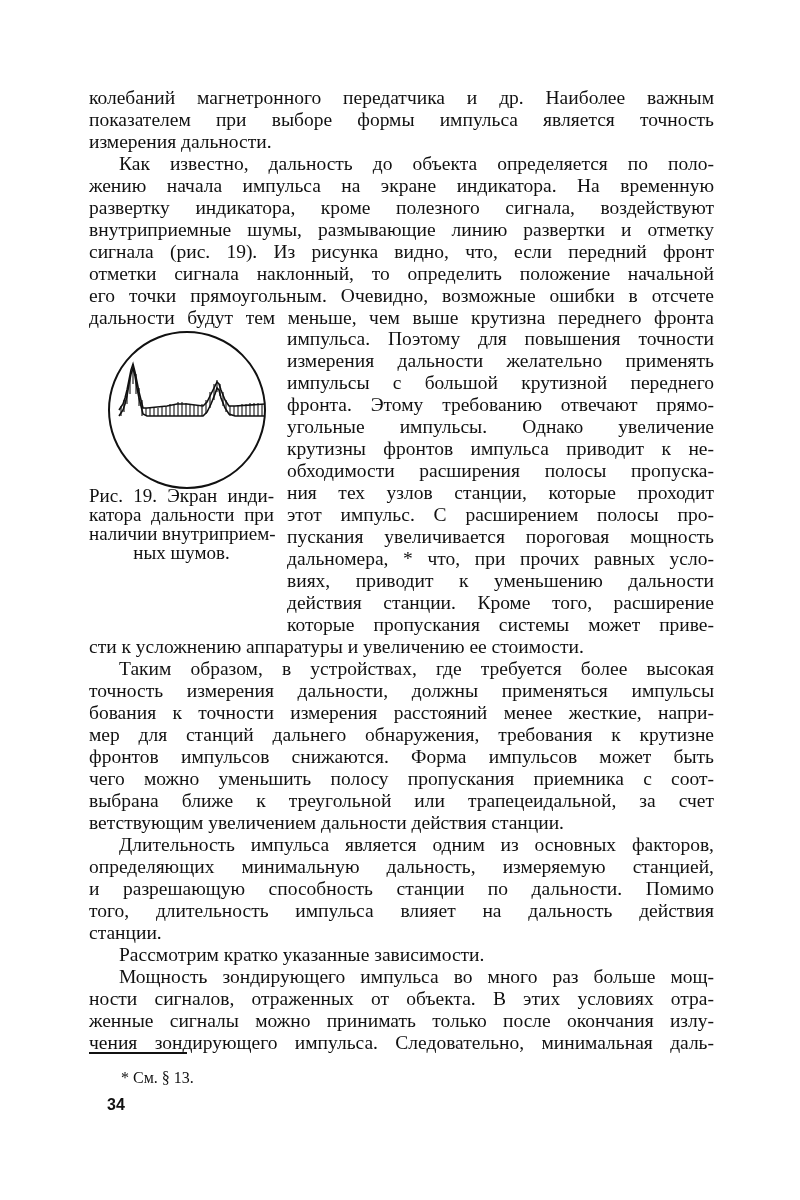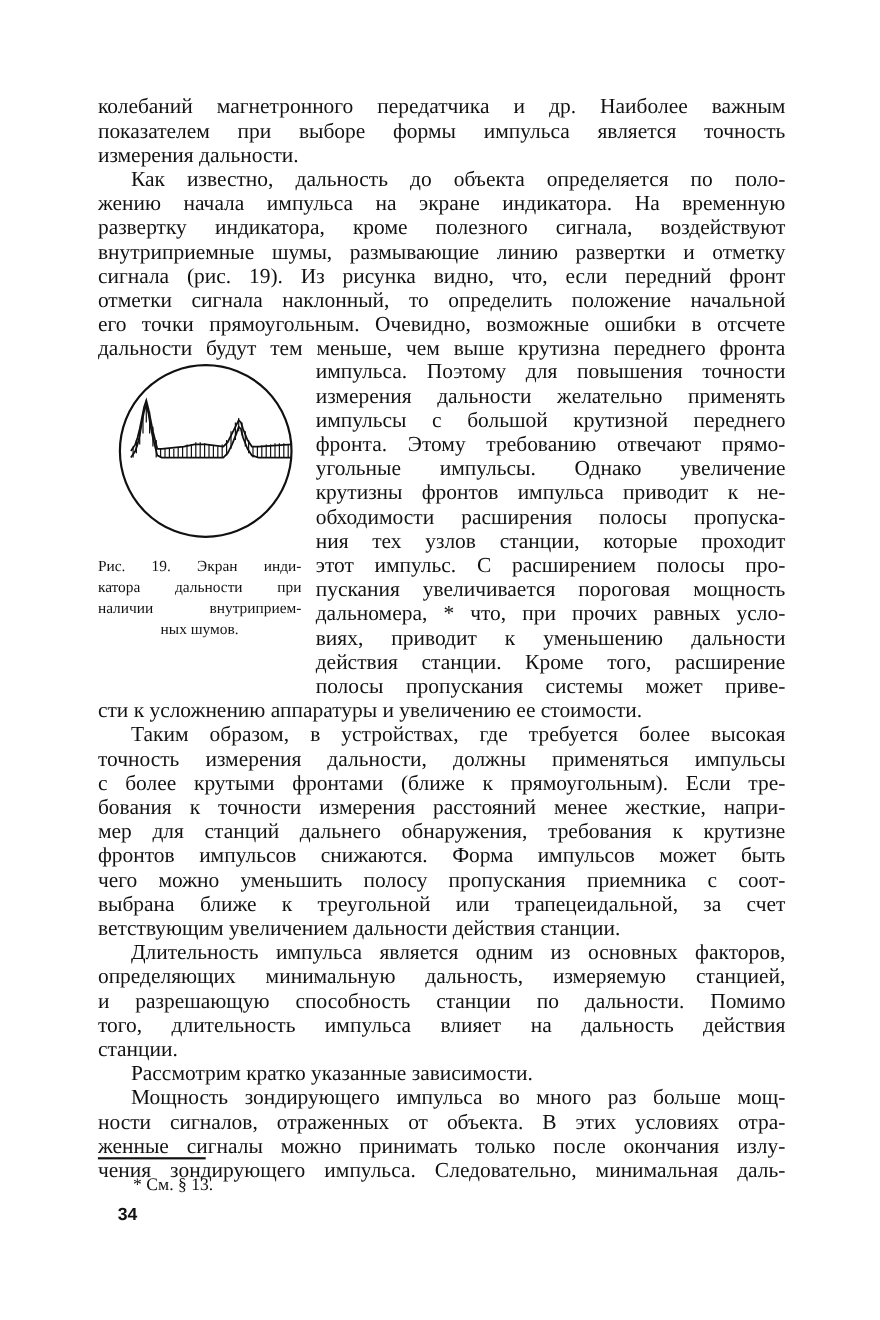--- a/index.html
+++ b/index.html
@@ -7,22 +7,22 @@
          font-family: "Liberation Serif", "DejaVu Serif", serif; color: #111; }
   .page { position: absolute; left: 89px; top: 86px; width: 625px; }
   .line { display: block; height: 22px; line-height: 22px; font-size: 19.5px;
           white-space: nowrap; text-align: justify; text-align-last: justify; }
   .line.last { text-align-last: left; }
   .line.indent { text-indent: 30px; }
   .wrapcol { position: absolute; left: 198px; width: 427px; }
   .wrapcol .line { width: 427px; }
   .figure { position: absolute; left: 18px; top: 238px; width: 160px; }
   .figure svg { display: block; }
-  .caption { position: absolute; left: 0px; top: 420px; width: 185px;
-             font-size: 14px; line-height: 19px; }
+  .caption { position: absolute; left: 0px; top: 400px; width: 185px;
+             font-size: 19px; line-height: 19px; }
   .caption .cl { display: block; text-align: justify; text-align-last: justify; white-space: nowrap; }
   .caption .cl.center { text-align: left; text-align-last: center; }
   .rule { position: absolute; left: 89px; top: 1052px; width: 98px; height: 2px; background: #111; }
   .footnote { position: absolute; left: 121px; top: 1068px; font-size: 16px; line-height: 20px; }
   .pagenum { position: absolute; left: 107px; top: 1096px; font-size: 16px; font-weight: bold;
              font-family: "Liberation Sans", sans-serif; }
 </style>
 </head>
 <body>
 
@@ -107,28 +107,27 @@
     <span class="line">фронта. Этому требованию отвечают прямо-</span>
     <span class="line">угольные импульсы. Однако увеличение</span>
     <span class="line">крутизны фронтов импульса приводит к не-</span>
     <span class="line">обходимости расширения полосы пропуска-</span>
     <span class="line">ния тех узлов станции, которые проходит</span>
     <span class="line">этот импульс. С расширением полосы про-</span>
     <span class="line">пускания увеличивается пороговая мощность</span>
     <span class="line">дальномера, * что, при прочих равных усло-</span>
     <span class="line">виях, приводит к уменьшению дальности</span>
     <span class="line">действия станции. Кроме того, расширение</span>
-    <span class="line">полосы пропускания системы может приве-</span>
+    <span class="line">которые пропускания системы может приве-</span>
   </div>
 
   <div style="position:absolute;left:0;top:550px;width:625px;">
     <span class="line last">сти к усложнению аппаратуры и увеличению ее стоимости.</span>
     <span class="line indent">Таким образом, в устройствах, где требуется более высокая</span>
     <span class="line">точность измерения дальности, должны применяться импульсы</span>
-    <span class="line">с более крутыми фронтами (ближе к прямоугольным). Если тре-</span>
     <span class="line">бования к точности измерения расстояний менее жесткие, напри-</span>
     <span class="line">мер для станций дальнего обнаружения, требования к крутизне</span>
     <span class="line">фронтов импульсов снижаются. Форма импульсов может быть</span>
     <span class="line">чего можно уменьшить полосу пропускания приемника с соот-</span>
     <span class="line">выбрана ближе к треугольной или трапецеидальной, за счет</span>
     <span class="line last">ветствующим увеличением дальности действия станции.</span>
     <span class="line indent">Длительность импульса является одним из основных факторов,</span>
     <span class="line">определяющих минимальную дальность, измеряемую станцией,</span>
     <span class="line">и разрешающую способность станции по дальности. Помимо</span>
     <span class="line">того, длительность импульса влияет на дальность действия</span>

